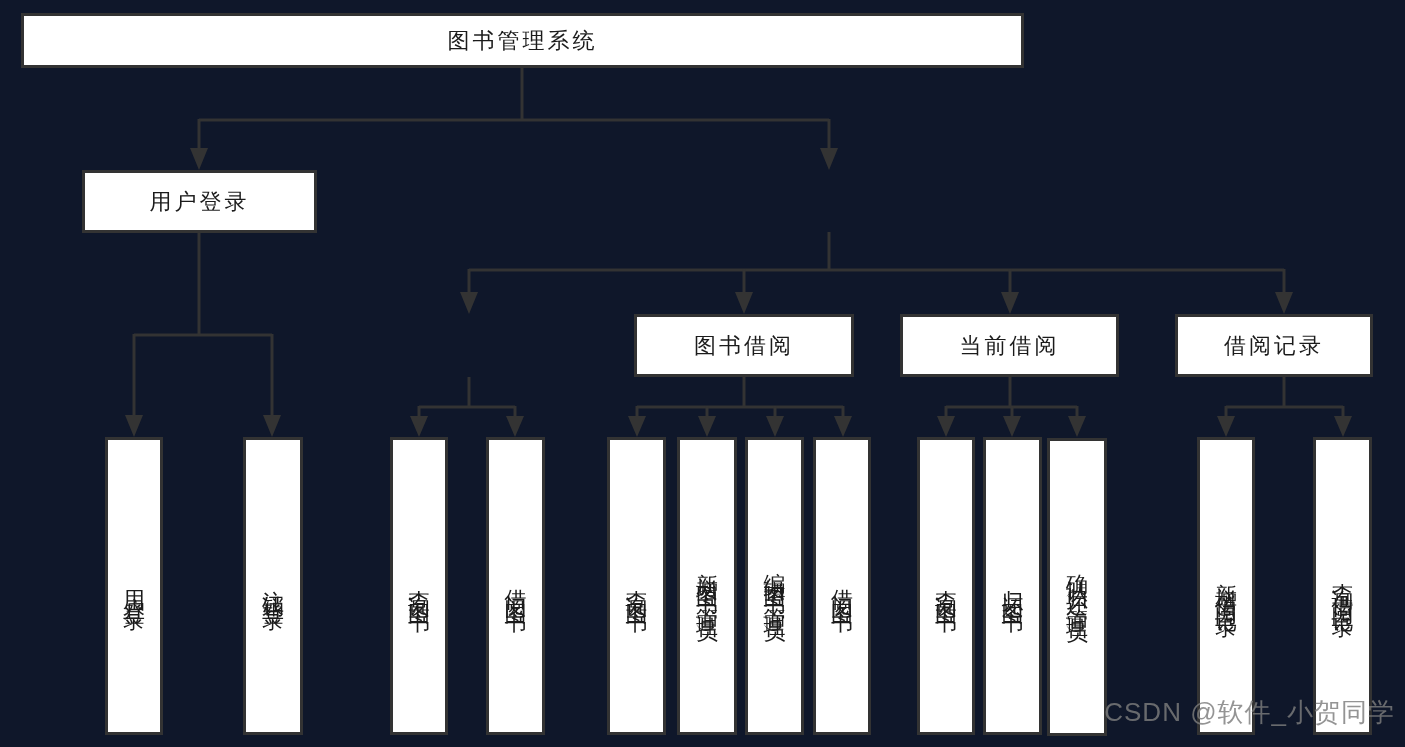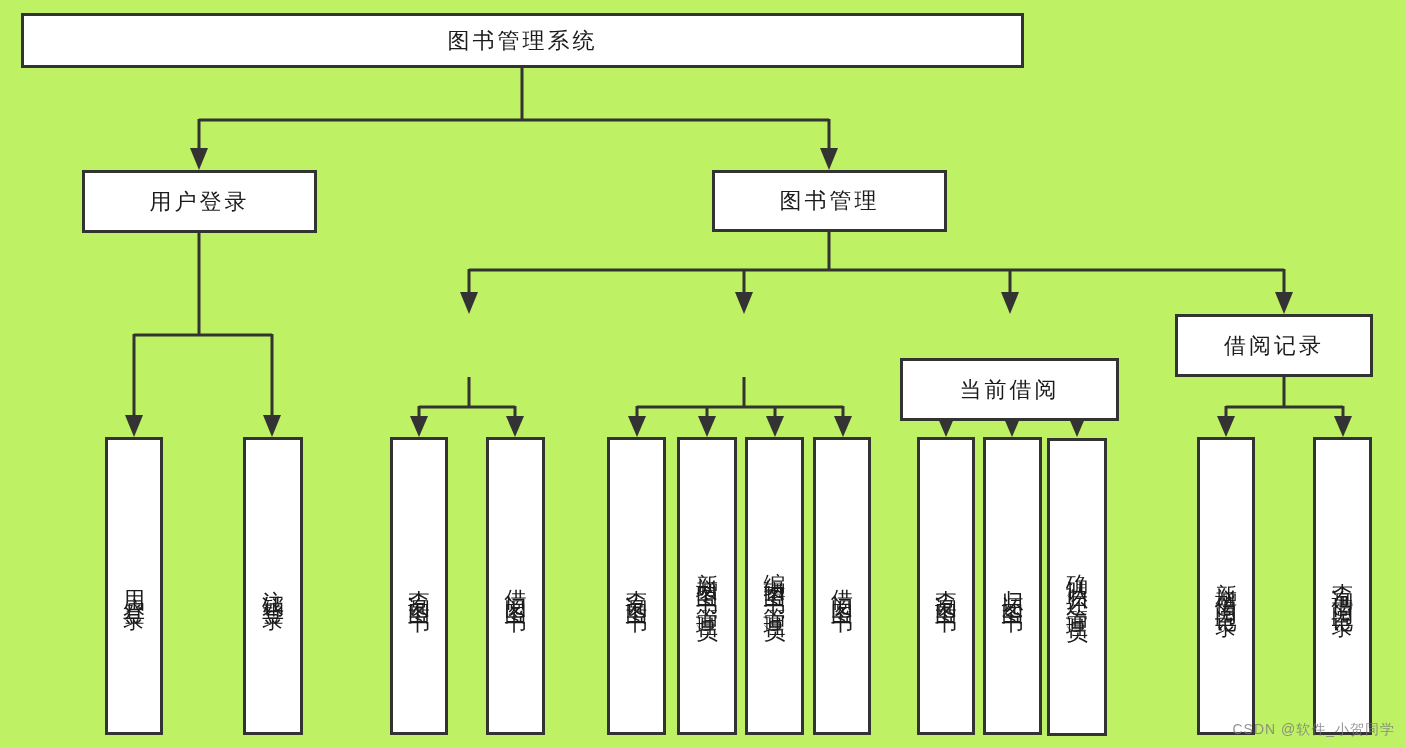--- a/index.html
+++ b/index.html
@@ -1,19 +1,19 @@
 <!DOCTYPE html>
 <html><head>
 <meta charset="utf-8">
 <style>
   html,body{margin:0;padding:0;background:#ffffff;}
   .canvas{
     position:relative;
     width:1405px;height:747px;
-    background:#bef264;
+    background:#0f172a;
     font-family:"Liberation Sans", sans-serif;
     overflow:hidden;
   }
   .wires{position:absolute;left:0;top:0;width:1405px;height:747px;}
   .box{
     position:absolute;
     box-sizing:border-box;
     background:#ffffff;
     border:3px solid #333333;
     display:flex;align-items:center;justify-content:center;
@@ -27,22 +27,22 @@
   .vbox .vtext{
     writing-mode:vertical-rl;
     text-orientation:mixed;
     line-height:1;
     letter-spacing:7px;
     font-size:22px;
     color:#1b1b1b;
   }
   .watermark{
     position:absolute;
-    right:10px;bottom:8px;
-    font-size:14px;
+    right:10px;bottom:17px;
+    font-size:26px;
     color:rgba(125,125,125,0.82);
     letter-spacing:1px;
     z-index:5;
     white-space:nowrap;
   }
   svg line{stroke:#333333;stroke-width:3;}
   svg polygon{fill:#333333;stroke:none;}
 </style>
 </head>
 <body>
@@ -107,23 +107,23 @@
     <line x1="1226" y1="407" x2="1343" y2="407"></line>
     <line x1="1226" y1="406" x2="1226" y2="418"></line>
     <polygon points="1217,416 1235,416 1226,437"></polygon>
     <line x1="1343" y1="406" x2="1343" y2="418"></line>
     <polygon points="1334,416 1352,416 1343,437"></polygon>
   </svg>
 
   <div class="box" style="left:21px;top:13px;width:1003px;height:55px;">图书管理系统</div>
 
   <div class="box" style="left:82px;top:170px;width:235px;height:63px;">用户登录</div>
-  <div class="box" style="left:712px;top:170px;width:235px;height:62px;">图书管理</div>
 
-  <div class="box" style="left:900px;top:314px;width:219px;height:63px;margin-top:44px;">当前借阅</div>
+  <div class="box" style="left:634px;top:314px;width:220px;height:63px;">图书借阅</div>
+  <div class="box" style="left:900px;top:314px;width:219px;height:63px;">当前借阅</div>
   <div class="box" style="left:1175px;top:314px;width:198px;height:63px;">借阅记录</div>
 
   <div class="box vbox" style="left:105px;top:437px;width:58px;height:298px;">
     <span class="vtext">用户登录</span>
   </div>
   <div class="box vbox" style="left:243px;top:437px;width:60px;height:298px;">
     <span class="vtext">注销登录</span>
   </div>
 
   <div class="box vbox" style="left:390px;top:437px;width:58px;height:298px;">

